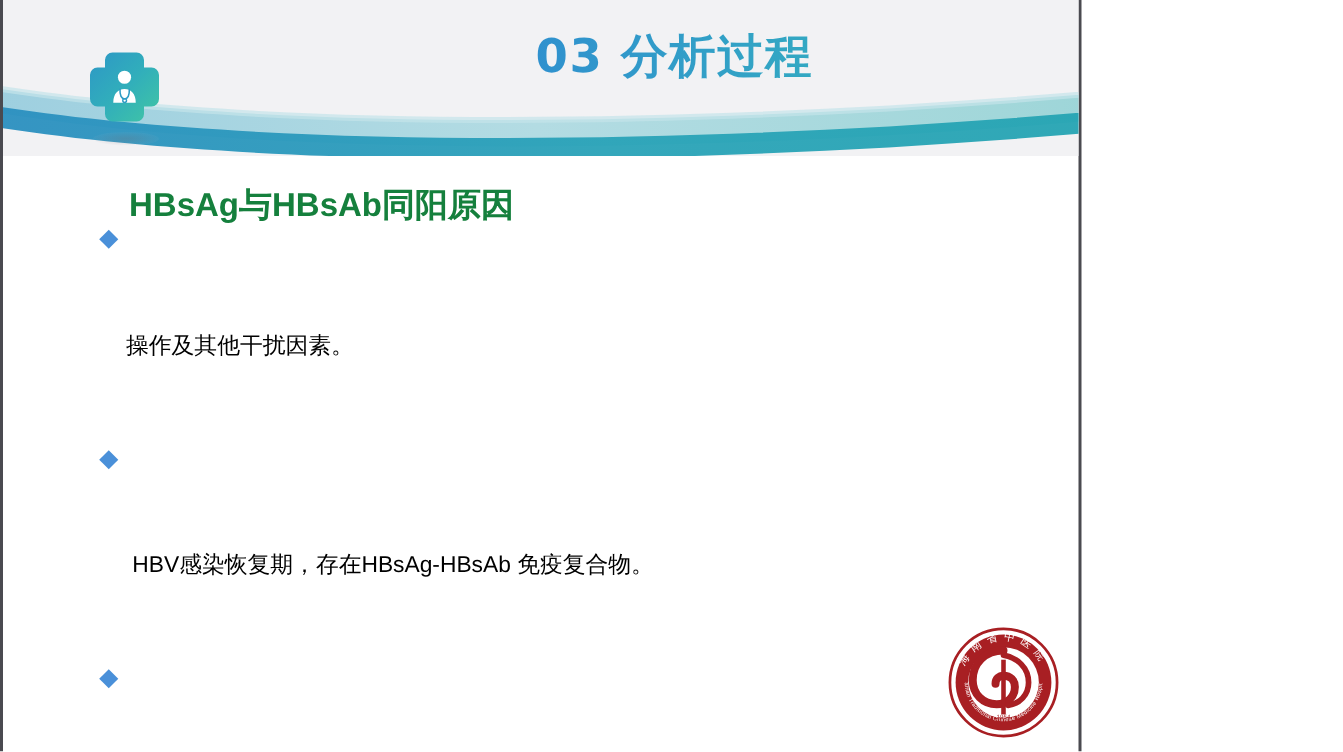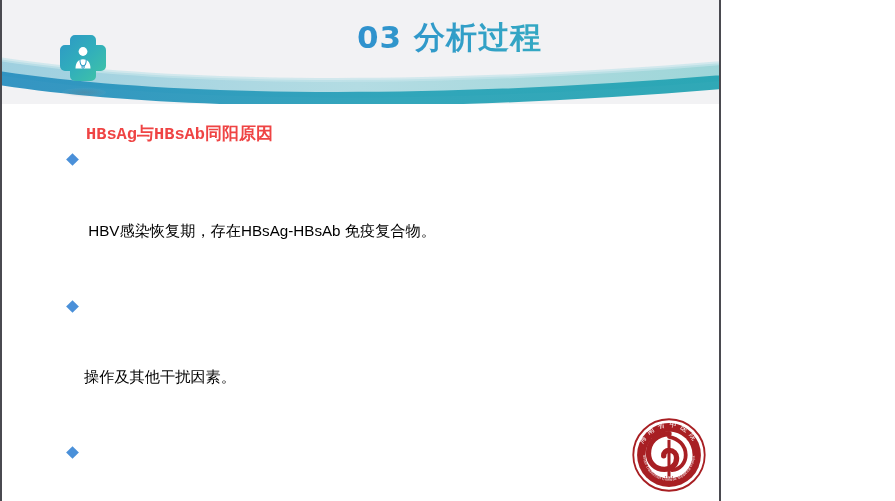--- a/index.html
+++ b/index.html
@@ -78,25 +78,25 @@
     position: absolute;
     left: 0; top: 104px;
     width: 895px;
     height: 397px;
   }
 
   #content-heading {
     position: absolute;
     left: 84px;
     top: 18px;
-    font-size: 17px;
+    font-size: 22px;
     font-weight: bold;
-    color: #ef4444;
+    color: #15803d;
     letter-spacing: 0px;
-    font-family: Liberation Mono, monospace;
+    font-family: Liberation Sans, sans-serif;
   }
 
   #bullet-list {
     position: absolute;
     left: 66px;
     top: 44px;
     width: 812px;
     list-style: none;
   }
 
@@ -191,26 +191,26 @@
   </div>
 
   <div id="content">
 
     <div id="content-heading">HBsAg与HBsAb同阳原因</div>
 
     <ul id="bullet-list">
 
       <li class="bullet-item">
         <span class="bullet-marker"></span>
-        <span class="bullet-text"> HBV感染恢复期，存在HBsAg-HBsAb 免疫复合物。</span>
+        <span class="bullet-text">操作及其他干扰因素。</span>
       </li>
 
       <li class="bullet-item">
         <span class="bullet-marker"></span>
-        <span class="bullet-text">操作及其他干扰因素。</span>
+        <span class="bullet-text"> HBV感染恢复期，存在HBsAg-HBsAb 免疫复合物。</span>
       </li>
 
       <li class="bullet-item">
         <span class="bullet-marker"></span>
         
       </li>
 
     </ul>
   </div>
 

